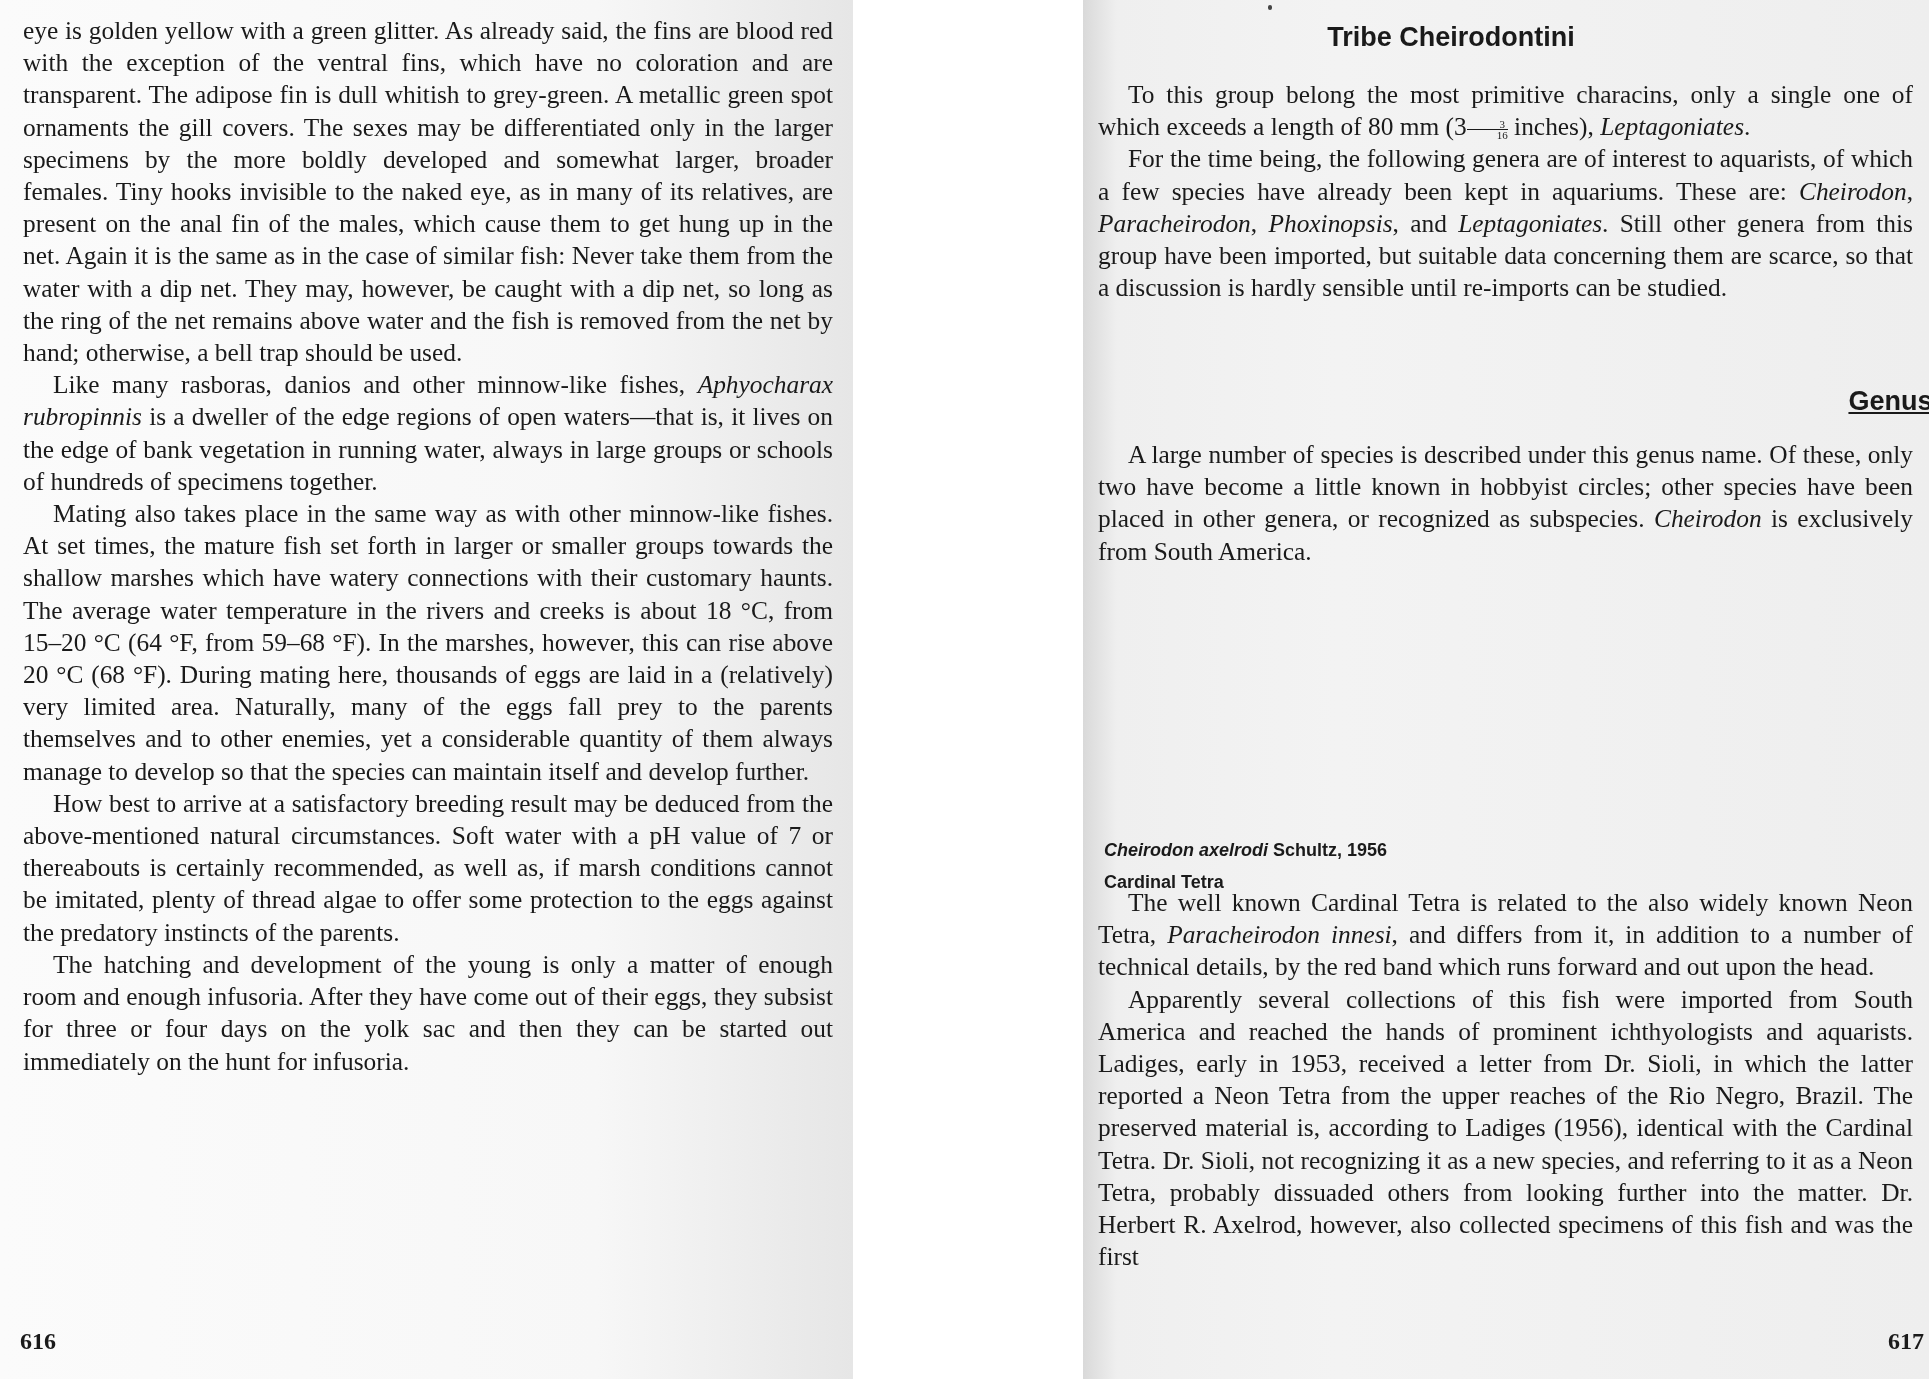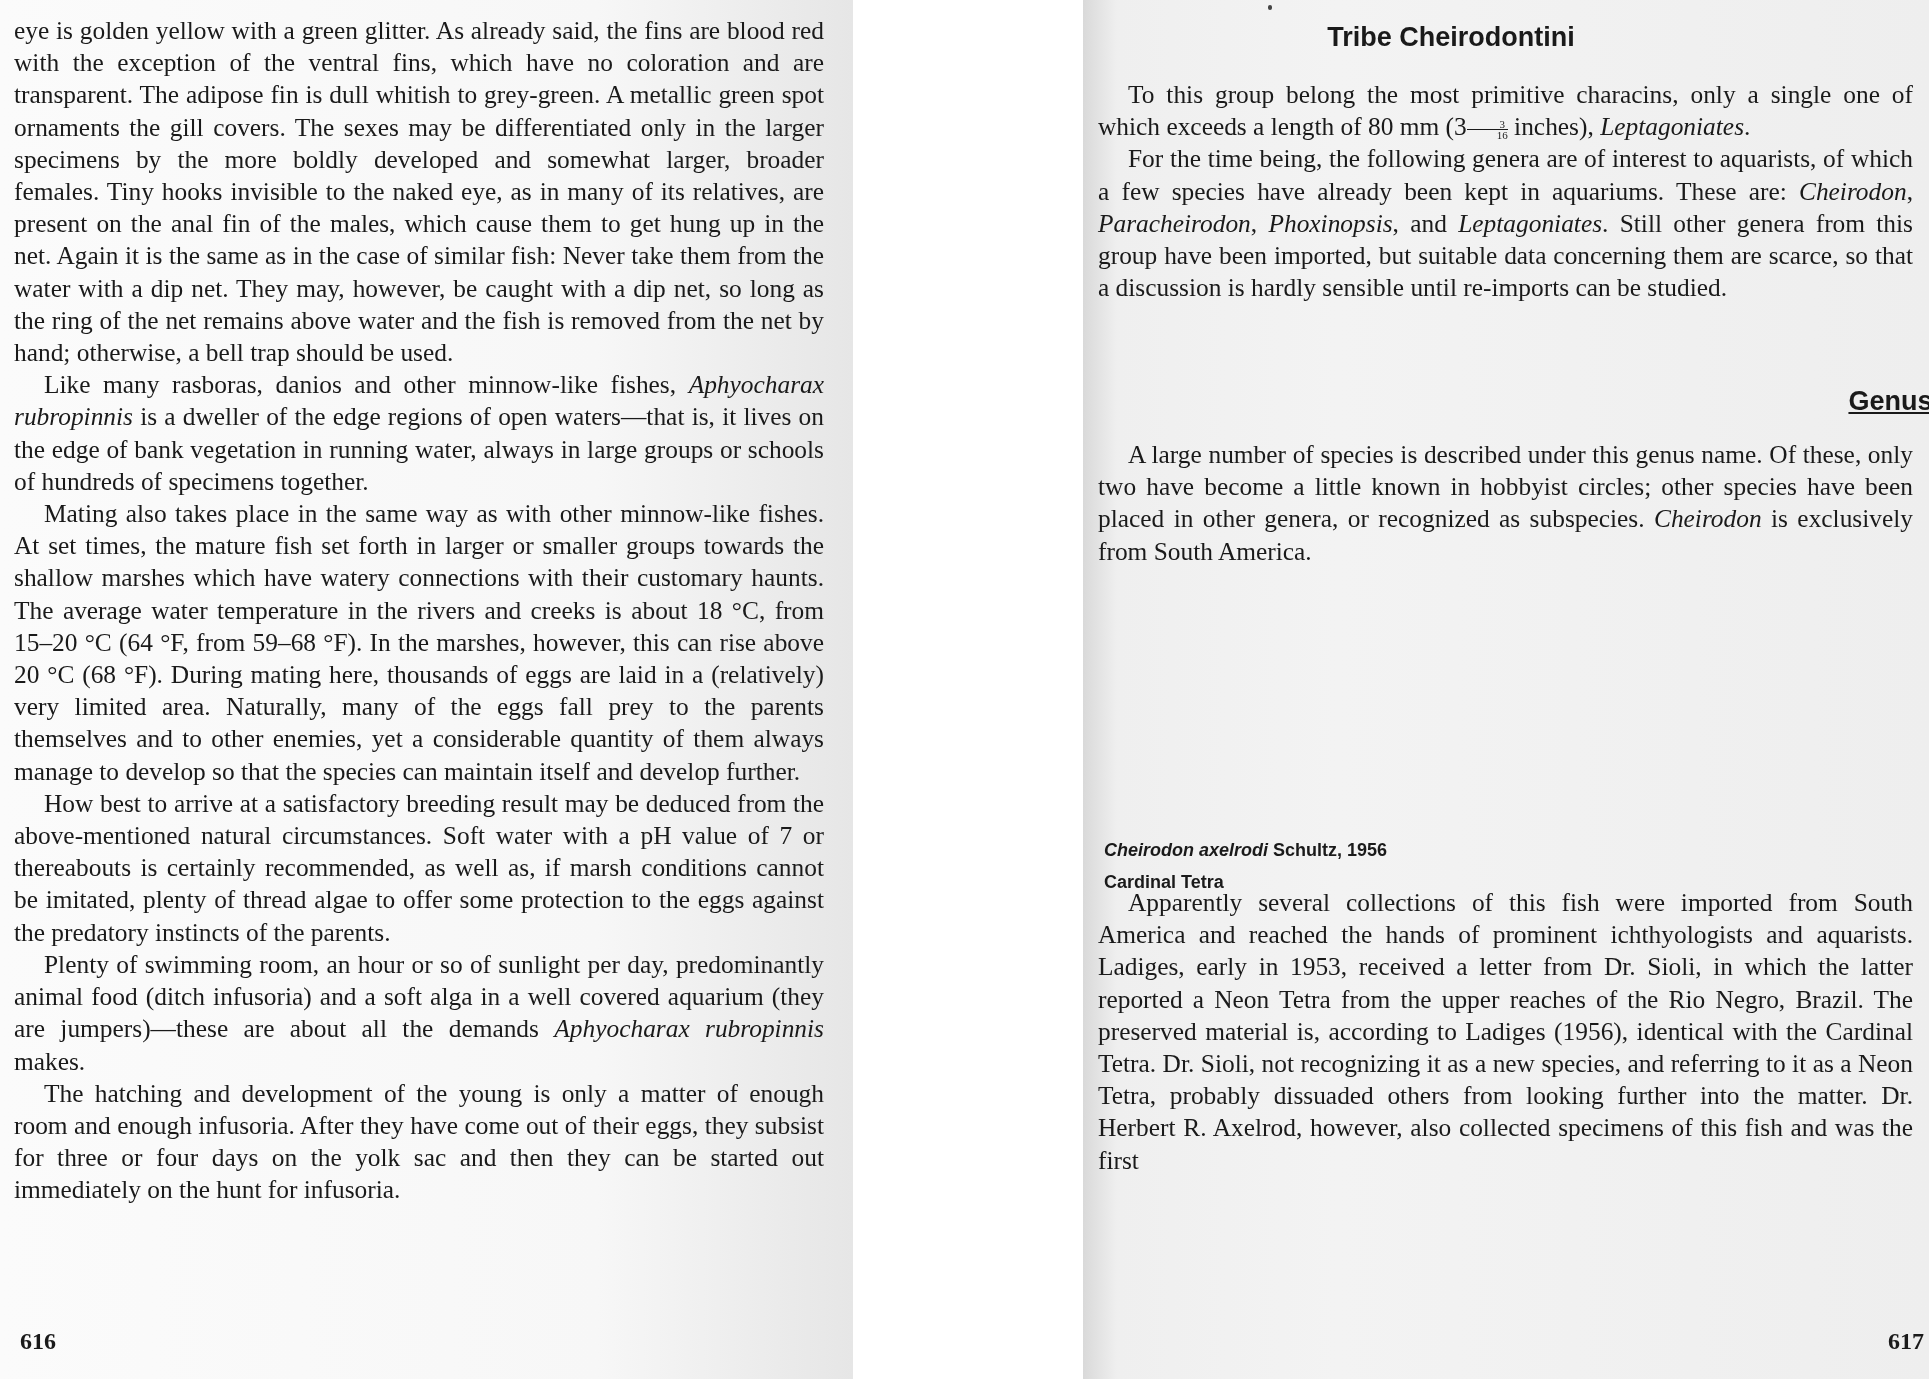--- a/index.html
+++ b/index.html
@@ -11,21 +11,21 @@
   .page-left {
     left: 0; width: 853px;
     background: linear-gradient(to right, #fbfbfb 0%, #f7f7f7 70%, #e6e6e6 100%);
   }
   .page-right {
     left: 1083px; width: 846px;
     background: linear-gradient(to right, #d9d9d9 0%, #efefef 4%, #f3f3f3 30%, #eeeeee 100%);
   }
   .gutter { position: absolute; left: 853px; width: 230px; top: 0; height: 1379px; background: #ffffff; }
   .col { position: absolute; font-size: 25.4px; line-height: 32.2px; text-align: justify; }
-  .col-left { left: 14px; top: 14px; width: 810px; }
+  .col-left { left: 23px; top: 14px; width: 810px; }
   .col-right { left: 1098px; top: 78px; width: 815px; }
   p { margin: 0; text-indent: 30px; }
   p.noindent { text-indent: 0; }
   i { font-style: italic; }
   .h-tribe {
     position: absolute; left: 1083px; width: 736px; top: 22px; text-align: center;
     font-family: "Liberation Sans", "DejaVu Sans", sans-serif; font-weight: bold; font-size: 27px;
   }
   .h-genus {
     position: absolute; left: 1083px; width: 992px; top: 386px; text-align: right;
@@ -51,21 +51,20 @@
 <div class="page page-left"></div>
 <div class="gutter"></div>
 <div class="page page-right"></div>
 <div class="dot"></div>
 
 <div class="col col-left">
     <p class="noindent">eye is golden yellow with a green glitter. As already said, the fins are blood red with the exception of the ventral fins, which have no coloration and are transparent. The adipose fin is dull whitish to grey-green. A metallic green spot ornaments the gill covers. The sexes may be differentiated only in the larger specimens by the more boldly developed and somewhat larger, broader females. Tiny hooks invisible to the naked eye, as in many of its relatives, are present on the anal fin of the males, which cause them to get hung up in the net. Again it is the same as in the case of similar fish: Never take them from the water with a dip net. They may, however, be caught with a dip net, so long as the ring of the net remains above water and the fish is removed from the net by hand; otherwise, a bell trap should be used.</p>
     <p>Like many rasboras, danios and other minnow-like fishes, <i>Aphyocharax rubropinnis</i> is a dweller of the edge regions of open waters—that is, it lives on the edge of bank vegetation in running water, always in large groups or schools of hundreds of specimens together.</p>
     <p>Mating also takes place in the same way as with other minnow-like fishes. At set times, the mature fish set forth in larger or smaller groups towards the shallow marshes which have watery connections with their customary haunts. The average water temperature in the rivers and creeks is about 18 °C, from 15–20 °C (64 °F, from 59–68 °F). In the marshes, however, this can rise above 20 °C (68 °F). During mating here, thousands of eggs are laid in a (relatively) very limited area. Naturally, many of the eggs fall prey to the parents themselves and to other enemies, yet a considerable quantity of them always manage to develop so that the species can maintain itself and develop further.</p>
     <p>How best to arrive at a satisfactory breeding result may be deduced from the above-mentioned natural circumstances. Soft water with a pH value of 7 or thereabouts is certainly recommended, as well as, if marsh conditions cannot be imitated, plenty of thread algae to offer some protection to the eggs against the predatory instincts of the parents.</p>
-    <p>Plenty of swimming room, an hour or so of sunlight per day, predominantly animal food (ditch infusoria) and a soft alga in a well covered aquarium (they are jumpers)—these are about all the demands <i>Aphyocharax rubropinnis</i> makes.</p>
     <p>The hatching and development of the young is only a matter of enough room and enough infusoria. After they have come out of their eggs, they subsist for three or four days on the yolk sac and then they can be started out immediately on the hunt for infusoria.</p>
   </div>
 
 <div class="h-tribe">Tribe Cheirodontini</div>
 <div class="col col-right">
     <p>To this group belong the most primitive characins, only a single one of which exceeds a length of 80 mm (3<span class="frac"><span style="border-bottom: 1px solid rgb(26, 26, 26);">3</span><span>16</span></span> inches), <i>Leptagoniates</i>.</p>
     <p>For the time being, the following genera are of interest to aquarists, of which a few species have already been kept in aquariums. These are: <i>Cheirodon</i>, <i>Paracheirodon</i>, <i>Phoxinopsis</i>, and <i>Leptagoniates</i>. Still other genera from this group have been imported, but suitable data concerning them are scarce, so that a discussion is hardly sensible until re-imports can be studied.</p>
   </div>
 
 <div class="h-genus">
@@ -77,17 +76,18 @@
   </div>
 
 <div class="species-block">
   <div>
     <i>Cheirodon axelrodi</i>
     <span>Schultz, 1956</span>
   </div>
   <div style="line-height:20px;margin-top:6px;">Cardinal Tetra</div>
 </div>
 <div class="col col-right-2" style="position:absolute;font-size:25.4px;line-height:32.2px;text-align:justify;">
+    <p>The well known Cardinal Tetra is related to the also widely known Neon Tetra, <i>Paracheirodon innesi</i>, and differs from it, in addition to a number of technical details, by the red band which runs forward and out upon the head.</p>
     <p>Apparently several collections of this fish were imported from South America and reached the hands of prominent ichthyologists and aquarists. Ladiges, early in 1953, received a letter from Dr. Sioli, in which the latter reported a Neon Tetra from the upper reaches of the Rio Negro, Brazil. The preserved material is, according to Ladiges (1956), identical with the Cardinal Tetra. Dr. Sioli, not recognizing it as a new species, and referring to it as a Neon Tetra, probably dissuaded others from looking further into the matter. Dr. Herbert R. Axelrod, however, also collected specimens of this fish and was the first</p>
   </div>
 
 <div class="pnum pnum-left">616</div>
 <div class="pnum pnum-right">617</div>
 
 </body></html>

